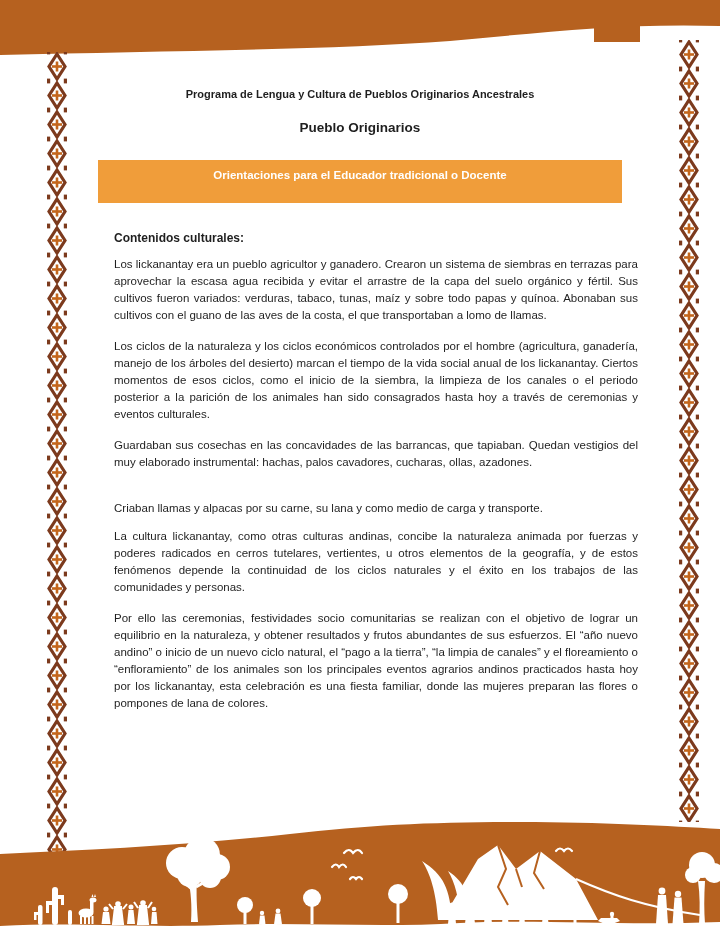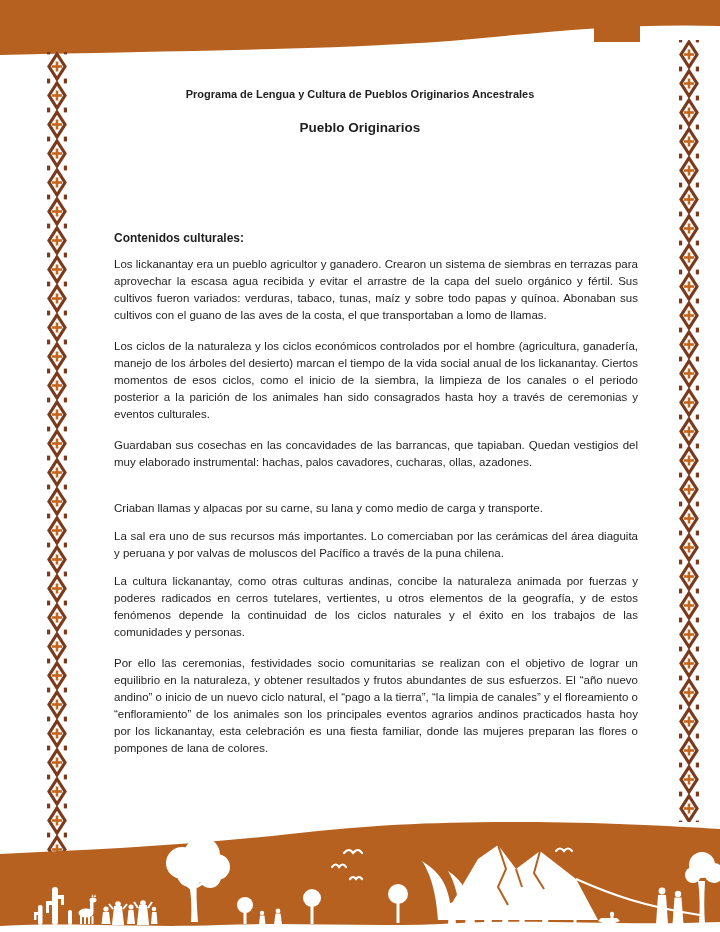--- a/index.html
+++ b/index.html
@@ -86,28 +86,30 @@
       </pattern>
     </defs>
     <rect width="20" height="782" fill="url(#motifR)"></rect>
   </svg>
 
   <div class="titles">
     <div class="title-main">Programa de Lengua y Cultura de Pueblos Originarios Ancestrales</div>
     <div class="title-sub">Pueblo Originarios</div>
   </div>
 
+  <div class="banner">
+    <span>Orientaciones para el Educador tradicional o Docente</span>
+  </div>
 
   <div class="body-copy">
     <p class="section-heading">Contenidos culturales:</p>
     <p class="para p1">Los lickanantay era un pueblo agricultor y ganadero. Crearon un sistema de siembras en terrazas para aprovechar la escasa agua recibida y evitar el arrastre de la capa del suelo orgánico y fértil. Sus cultivos fueron variados: verduras, tabaco, tunas, maíz y sobre todo papas y quínoa. Abonaban sus cultivos con el guano de las aves de la costa, el que transportaban a lomo de llamas.</p>
     <p class="para p2">Los ciclos de la naturaleza y los ciclos económicos controlados por el hombre (agricultura, ganadería, manejo de los árboles del desierto) marcan el tiempo de la vida social anual de los lickanantay. Ciertos momentos de esos ciclos, como el inicio de la siembra, la limpieza de los canales o el periodo posterior a la parición de los animales han sido consagrados hasta hoy a través de ceremonias y eventos culturales.</p>
     <p class="para p3">Guardaban sus cosechas en las concavidades de las barrancas, que tapiaban. Quedan vestigios del muy elaborado instrumental: hachas, palos cavadores, cucharas, ollas, azadones.</p>
     <p class="para p4">Criaban llamas y alpacas por su carne, su lana y como medio de carga y transporte.</p>
-    <p class="para p5">La sal era uno de sus recursos más importantes. Lo comerciaban por las cerámicas del área diaguita y peruana y por valvas de moluscos del Pacífico a través de la puna chilena.</p>
     <p class="para p7">La cultura lickanantay, como otras culturas andinas, concibe la naturaleza animada por fuerzas y poderes radicados en cerros tutelares, vertientes, u otros elementos de la geografía, y de estos fenómenos depende la continuidad de los ciclos naturales y el éxito en los trabajos de las comunidades y personas.</p>
     <p class="para p8">Por ello las ceremonias, festividades socio comunitarias se realizan con el objetivo de lograr un equilibrio en la naturaleza, y obtener resultados y frutos abundantes de sus esfuerzos. El “año nuevo andino” o inicio de un nuevo ciclo natural, el “pago a la tierra”, “la limpia de canales” y el floreamiento o “enfloramiento” de los animales son los principales eventos agrarios andinos practicados hasta hoy por los lickanantay, esta celebración es una fiesta familiar, donde las mujeres preparan las flores o pompones de lana de colores.</p>
   </div>
 
   <svg class="footer-art" viewBox="0 0 720 115" preserveAspectRatio="none">
 
     <path d="M0,115 L0,37 C90,33 190,28 290,17 C370,8 430,5 520,5 C600,5 670,9 720,12 L720,115 Z" style="fill:var(--rust)"></path>
     <g style="fill:#ffffff">
 
       <path d="M0,115 L0,109 C80,105 140,111 220,108 C300,105 380,111 460,106 C540,102 620,109 720,105 L720,115 Z"></path>

